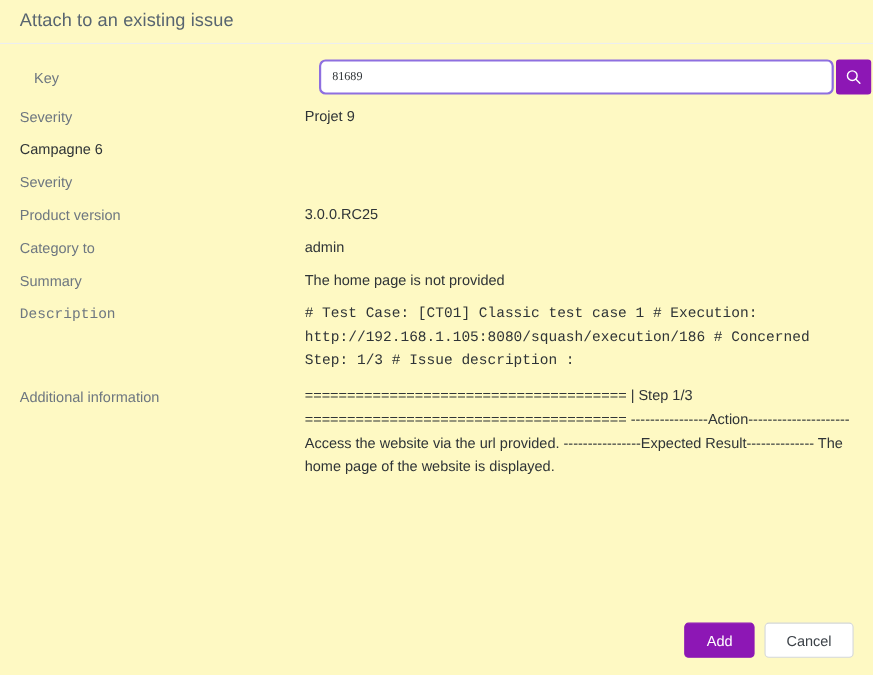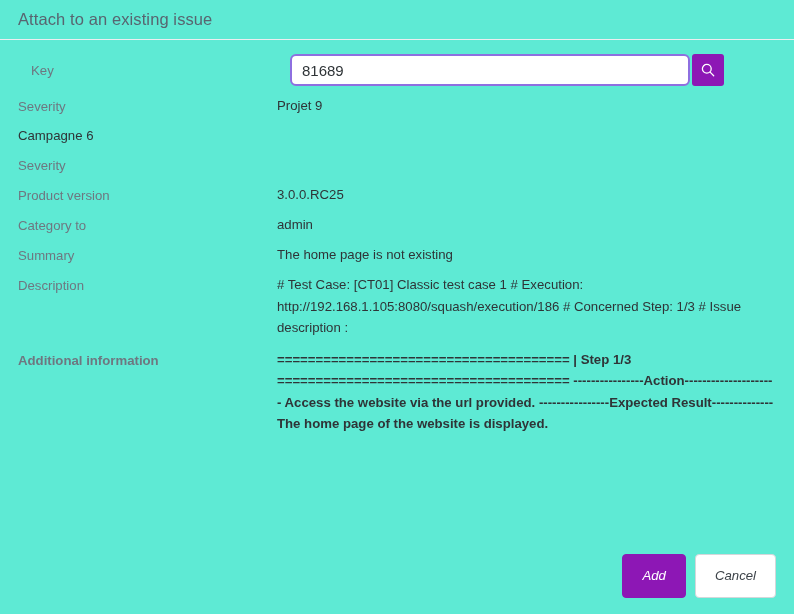--- a/index.html
+++ b/index.html
@@ -13,21 +13,21 @@
     font-family: "Liberation Sans", sans-serif;
     -webkit-font-smoothing: antialiased;
     overflow: hidden;
   }
 
   .dialog {
     position: relative;
     width: 794px;
     height: 614px;
     box-sizing: border-box;
-    background: #5eead4;
+    background: #fef9c3;
   }
 
   
   .dialog-header {
     height: 40px;
     display: flex;
     align-items: center;
     padding-left: 18px;
     box-sizing: border-box;
     border-bottom: 1px solid #eceef0;
@@ -49,24 +49,24 @@
     align-items: flex-start;
     margin-bottom: 8px;
   }
   .form-row.key-row {
     margin-bottom: 9px;
     align-items: center;
     margin-left: 13px;
   }
   .form-row.desc-row {
     margin-bottom: 10px;
+    font-family: Liberation Mono, monospace;
   }
   .form-row.addinfo-row {
     margin-bottom: 0;
-    font-weight: bold;
   }
 
   .form-label {
     width: 259px;
     min-width: 259px;
     font-size: 13.2px;
     color: #6e7780;
     line-height: 21px;
     padding-top: 1px;
   }
@@ -82,29 +82,29 @@
     line-height: 21.5px;
   }
 
   
   .key-field-wrap {
     display: flex;
     align-items: stretch;
     height: 32px;
   }
   .key-input {
-    width: 400px;
+    width: 468px;
     height: 32px;
     box-sizing: border-box;
     border: 2px solid #8e6fe0;
     border-radius: 6px;
     outline: none;
     padding: 0 10px;
-    font-family: Liberation Sans, sans-serif;
-    font-size: 15px;
+    font-family: Liberation Serif, serif;
+    font-size: 11px;
     color: #2f3437;
     background: #ffffff;
   }
   .search-button {
     width: 32px;
     height: 32px;
     margin-left: 2px;
     background: #8d17b5;
     border: none;
     border-radius: 3px;
@@ -123,26 +123,25 @@
     position: absolute;
     right: 18px;
     bottom: 16px;
     display: flex;
     align-items: center;
     gap: 9px;
   }
   .btn {
     font-family: "Liberation Sans", sans-serif;
     font-size: 13.2px;
-    height: 44px;
+    height: 32px;
     border-radius: 4px;
     cursor: pointer;
     padding: 0 19px;
     line-height: 32px;
-    font-style: italic;
   }
   .btn-primary {
     background: #8d17b5;
     color: #ffffff;
     border: 1px solid #8d17b5;
   }
   .btn-secondary {
     background: #ffffff;
     color: #3c4248;
     border: 1px solid #d4d7da;
@@ -192,21 +191,21 @@
       <div class="form-value">3.0.0.RC25</div>
     </div>
 
     <div class="form-row">
       <div class="form-label">Category to</div>
       <div class="form-value">admin</div>
     </div>
 
     <div class="form-row">
       <div class="form-label">Summary</div>
-      <div class="form-value">The home page is not existing</div>
+      <div class="form-value">The home page is not provided</div>
     </div>
 
     <div class="form-row desc-row">
       <div class="form-label">Description</div>
       <div class="form-value multiline"># Test Case: [CT01] Classic test case 1 # Execution: http://192.168.1.105:8080/squash/execution/186 # Concerned Step: 1/3 # Issue description :</div>
     </div>
 
     <div class="form-row addinfo-row">
       <div class="form-label">Additional information</div>
       <div class="form-value multiline">====================================== | Step 1/3 ====================================== ----------------Action--------------------- Access the website via the url provided. ----------------Expected Result-------------- The home page of the website is displayed.</div>

